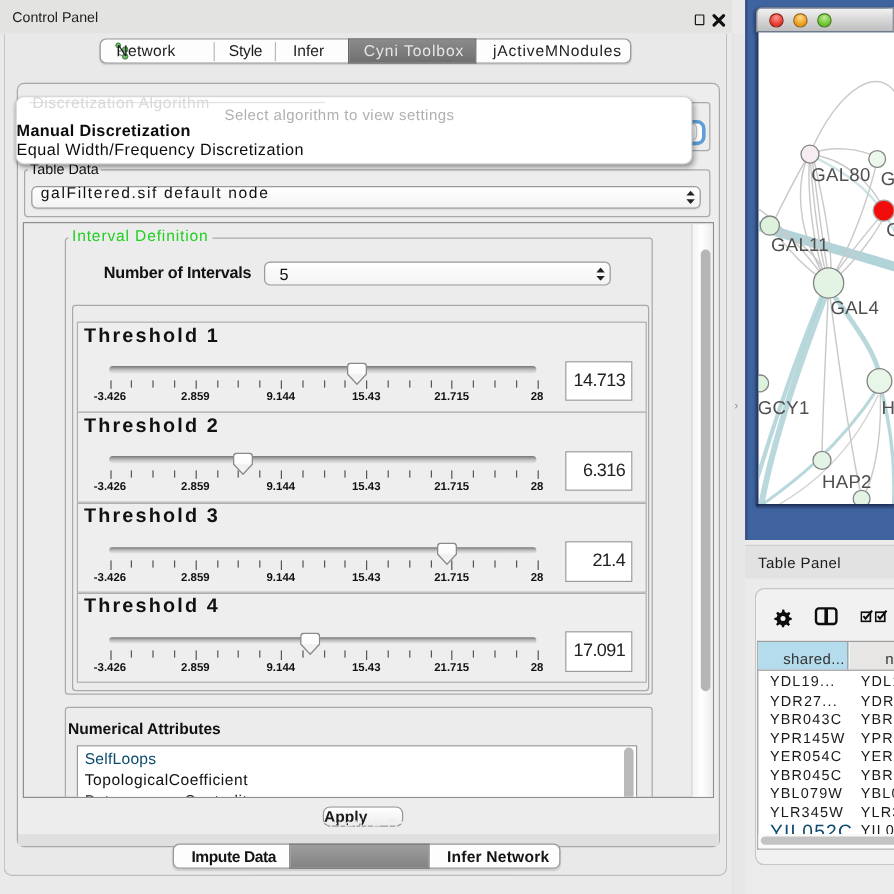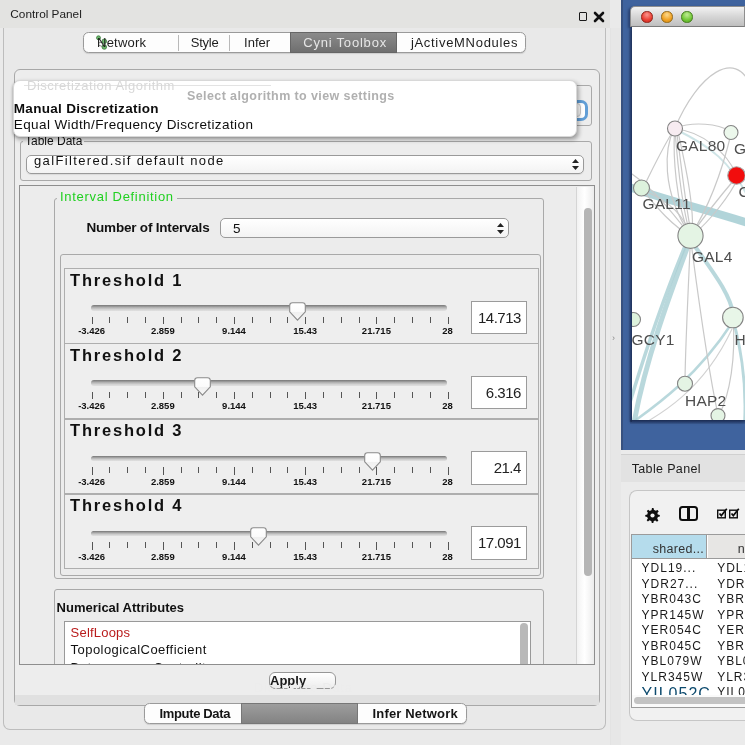--- a/index.html
+++ b/index.html
@@ -195,41 +195,41 @@
       <div style="position:absolute;left:274.2px;top:549.7px;width:60px;text-align:center;font-size:9.5px;font-weight:bold;color:#111">15.43</div>
       <div style="position:absolute;left:345.4px;top:549.7px;width:60px;text-align:center;font-size:9.5px;font-weight:bold;color:#111">21.715</div>
       <div style="position:absolute;left:416.6px;top:549.7px;width:60px;text-align:center;font-size:9.5px;font-weight:bold;color:#111">28</div>
       <svg style="position:absolute;left:249.4px;top:526.1px" width="17" height="19" viewBox="0 0 17 19">
 <path d="M3.5 0.7 L13.5 0.7 Q16.3 0.7 16.3 3.5 L16.3 9.8 L8.5 18.2 L0.7 9.8 L0.7 3.5 Q0.7 0.7 3.5 0.7 Z" fill="url(#thg)" stroke="#8a8a8a" stroke-width="1.1"></path>
 </svg>
       <div style="position:absolute;left:470.4px;top:525.3px;width:55.5px;height:33.5px;background:#fff;border:1px solid #9b9b9b;box-sizing:border-box;font-size:15px;letter-spacing:-0.5px;color:#222;text-align:right;line-height:32px;padding-right:5px">17.091</div>
 <div class="abs" style="left:52.7px;top:587.6px;width:490px;height:120px;border:1px solid #a9a9a9;border-radius:3px;box-sizing:border-box"></div>
 <div class="abs" style="left:55.6px;top:599px;font-size:13px;font-weight:bold;color:#111">Numerical Attributes</div>
 <div class="abs" style="left:63.4px;top:619.5px;width:466.4px;height:60px;background:#fff;border:1px solid #999;box-sizing:border-box"></div>
-<div class="abs" style="left:69.6px;top:623.6px;font-size:13px;letter-spacing:0.2px;color:#b91c1c">SelfLoops</div>
+<div class="abs" style="left:69.6px;top:623.6px;font-size:13px;letter-spacing:0.2px;color:#0c4a6e">SelfLoops</div>
 <div class="abs" style="left:69.6px;top:641.2px;font-size:13px;letter-spacing:0.45px;color:#111">TopologicalCoefficient</div>
 <div class="abs" style="left:69.6px;top:658.6px;font-size:13px;letter-spacing:0.45px;color:#111">BetweennessCentrality</div>
 <div class="abs" style="left:519.3px;top:622px;width:8px;height:44px;background:#b9b9b9;border-radius:4px"></div>
 <div class="abs" style="left:575.4px;top:186.4px;width:19px;height:478px;background:linear-gradient(90deg,#f2f2f2,#ffffff 40%,#e8e8e8);border-left:1px solid #d5d5d5"></div>
 <div class="abs" style="left:583px;top:207.2px;width:8px;height:367.8px;background:#b5b5b5;border-radius:4.5px"></div>
 </div>
   </div>
 <div class="abs" style="left:14.7px;top:694.5px;width:584.5px;height:10.7px;background:#e0e0e0"></div>
 <div class="abs" style="left:269px;top:671.8px;width:67.2px;height:17.5px;background:linear-gradient(180deg,#ffffff,#ededed);border:1px solid #979797;border-radius:6px;box-sizing:border-box;text-align:left;font-size:13px;font-weight:bold;color:#1a1a1a;line-height:16px">Apply</div>
 <div class="abs" style="left:144.2px;top:703.3px;width:322.8px;height:20.7px;background:#fdfdfd;border:1px solid #9a9a9a;border-radius:5.5px;box-sizing:border-box;box-shadow:0 1px 1px rgba(0,0,0,0.12)"></div>
 <div class="abs" style="left:240.5px;top:703.3px;width:117px;height:20.7px;background:linear-gradient(180deg,#9d9d9d,#838383);border:1px solid #777;box-sizing:border-box"></div>
 <div class="abs" style="left:159.5px;top:706px;font-size:13px;font-weight:bold;color:#141414;letter-spacing:-0.35px">Impute Data</div>
 <div class="abs" style="left:253.8px;top:680px;font-size:13px;color:#ececec;letter-spacing:0.72px">Discretize Data</div>
 <div class="abs" style="left:372.5px;top:706px;font-size:13px;font-weight:bold;color:#141414;letter-spacing:0.17px">Infer Network</div>
 <div class="abs" style="left:610px;top:28px;width:10.6px;height:717px;background:#e7e7e7;border-left:1px solid #e3e3e3"></div>
 <div class="abs" style="left:612px;top:333px;font-size:9px;color:#8a8a8a">›</div>
 <div class="abs" style="left:13px;top:79.8px;width:564px;height:56.9px;background:#fff;border:1px solid #d8d8d8;border-radius:7px;box-sizing:border-box;box-shadow:1.5px 2.5px 4px rgba(0,0,0,0.3),-1px 1px 2px rgba(0,0,0,0.12)"></div>
 <div class="abs" style="left:24px;top:84.6px;width:247px;height:1px;background:#e3e3e3"></div>
 <div class="abs" style="left:27px;top:78px;font-size:13px;letter-spacing:0.5px;color:#d8d8d8">Discretization Algorithm</div>
-<div class="abs" style="left:187px;top:88.8px;font-size:12.5px;font-weight:bold;letter-spacing:0.4px;color:#b0b0b0">Select algorithm to view settings</div>
+<div class="abs" style="left:187px;top:88.8px;font-size:12.5px;font-weight:normal;letter-spacing:0.4px;color:#b0b0b0">Select algorithm to view settings</div>
 <div class="abs" style="left:13.8px;top:100.5px;font-size:13.5px;font-weight:bold;letter-spacing:0.3px;color:#0d0d0d">Manual Discretization</div>
 <div class="abs" style="left:13.8px;top:116.8px;font-size:13.5px;letter-spacing:0.4px;color:#0d0d0d">Equal Width/Frequency Discretization</div>
 <div class="abs" style="left:620.6px;top:0;width:124.4px;height:450px;background:#3f639e"></div>
 <div class="abs" style="left:620.6px;top:0;width:2.2px;height:450px;background:#37517f"></div>
 <div class="abs" style="left:629.5px;top:5.9px;width:115.5px;height:21px;background:linear-gradient(180deg,#f2f2f2,#d6d6d6 50%,#bfbfbf);border:1px solid #8f8f8f;border-bottom:1px solid #7d7d7d;border-radius:5px 0 0 0;box-sizing:border-box;box-shadow:-1.5px 1px 2.5px rgba(0,0,30,0.35)"></div>
 <div class="abs" style="left:641.4px;top:11.4px;width:9.4px;height:9.4px;border:0.9px solid #8f1b12;border-radius:50%;background:radial-gradient(circle at 50% 28%,#fa968f,#ea3f33 60%,#c42a20)"></div>
 <div class="abs" style="left:661.2px;top:11.4px;width:9.4px;height:9.4px;border:0.9px solid #93650f;border-radius:50%;background:radial-gradient(circle at 50% 28%,#fbd98d,#f0a122 60%,#d18a12)"></div>
 <div class="abs" style="left:681.2px;top:11.4px;width:9.4px;height:9.4px;border:0.9px solid #3f7a16;border-radius:50%;background:radial-gradient(circle at 50% 28%,#c0eb95,#72c837 60%,#55a423)"></div>
 <svg class="abs" style="left:632.1px;top:26.8px;background:#ffffff;box-shadow:-2px 2px 3px rgba(0,0,30,0.35)" width="112.9" height="393.5" viewBox="0 0 112.9 393.5">
 <g fill="none">

